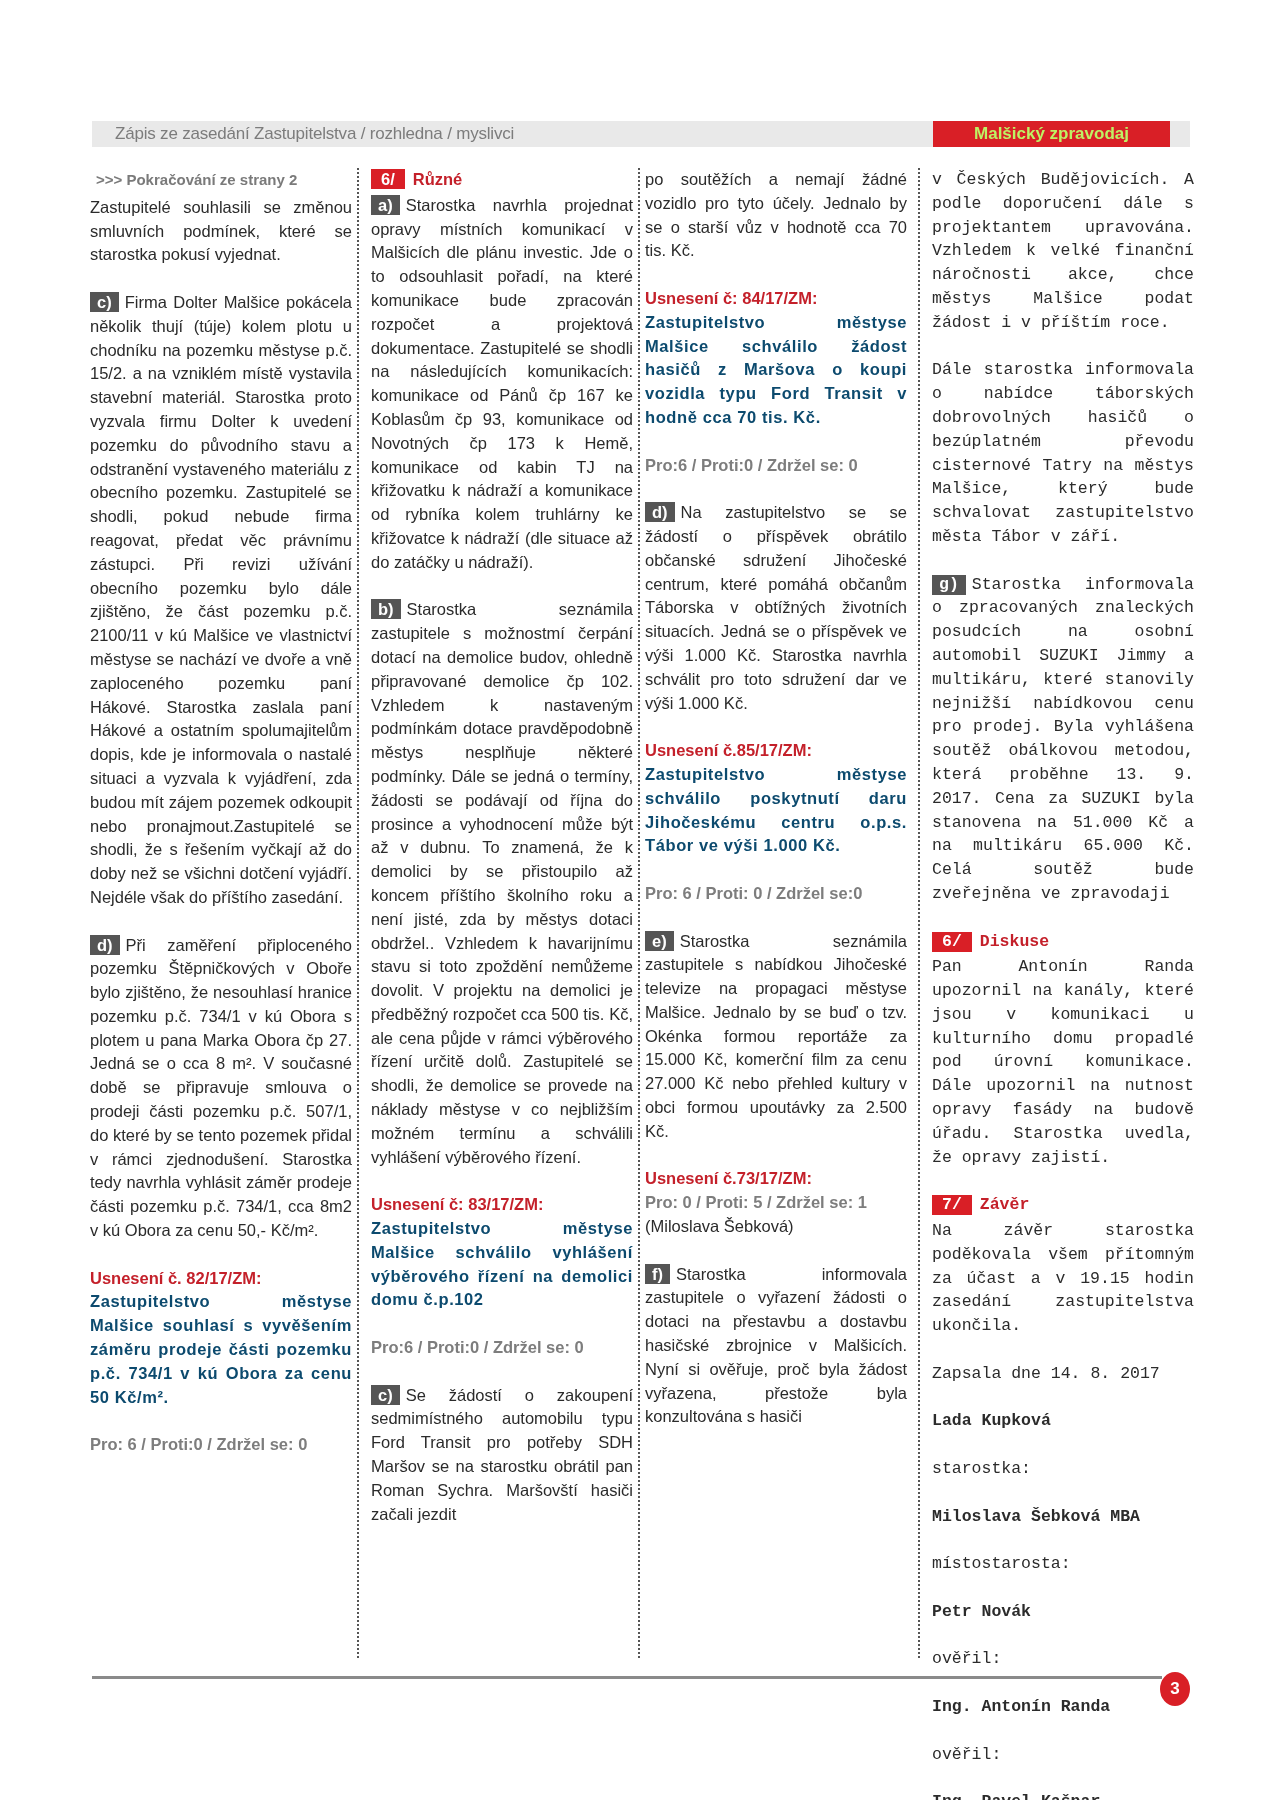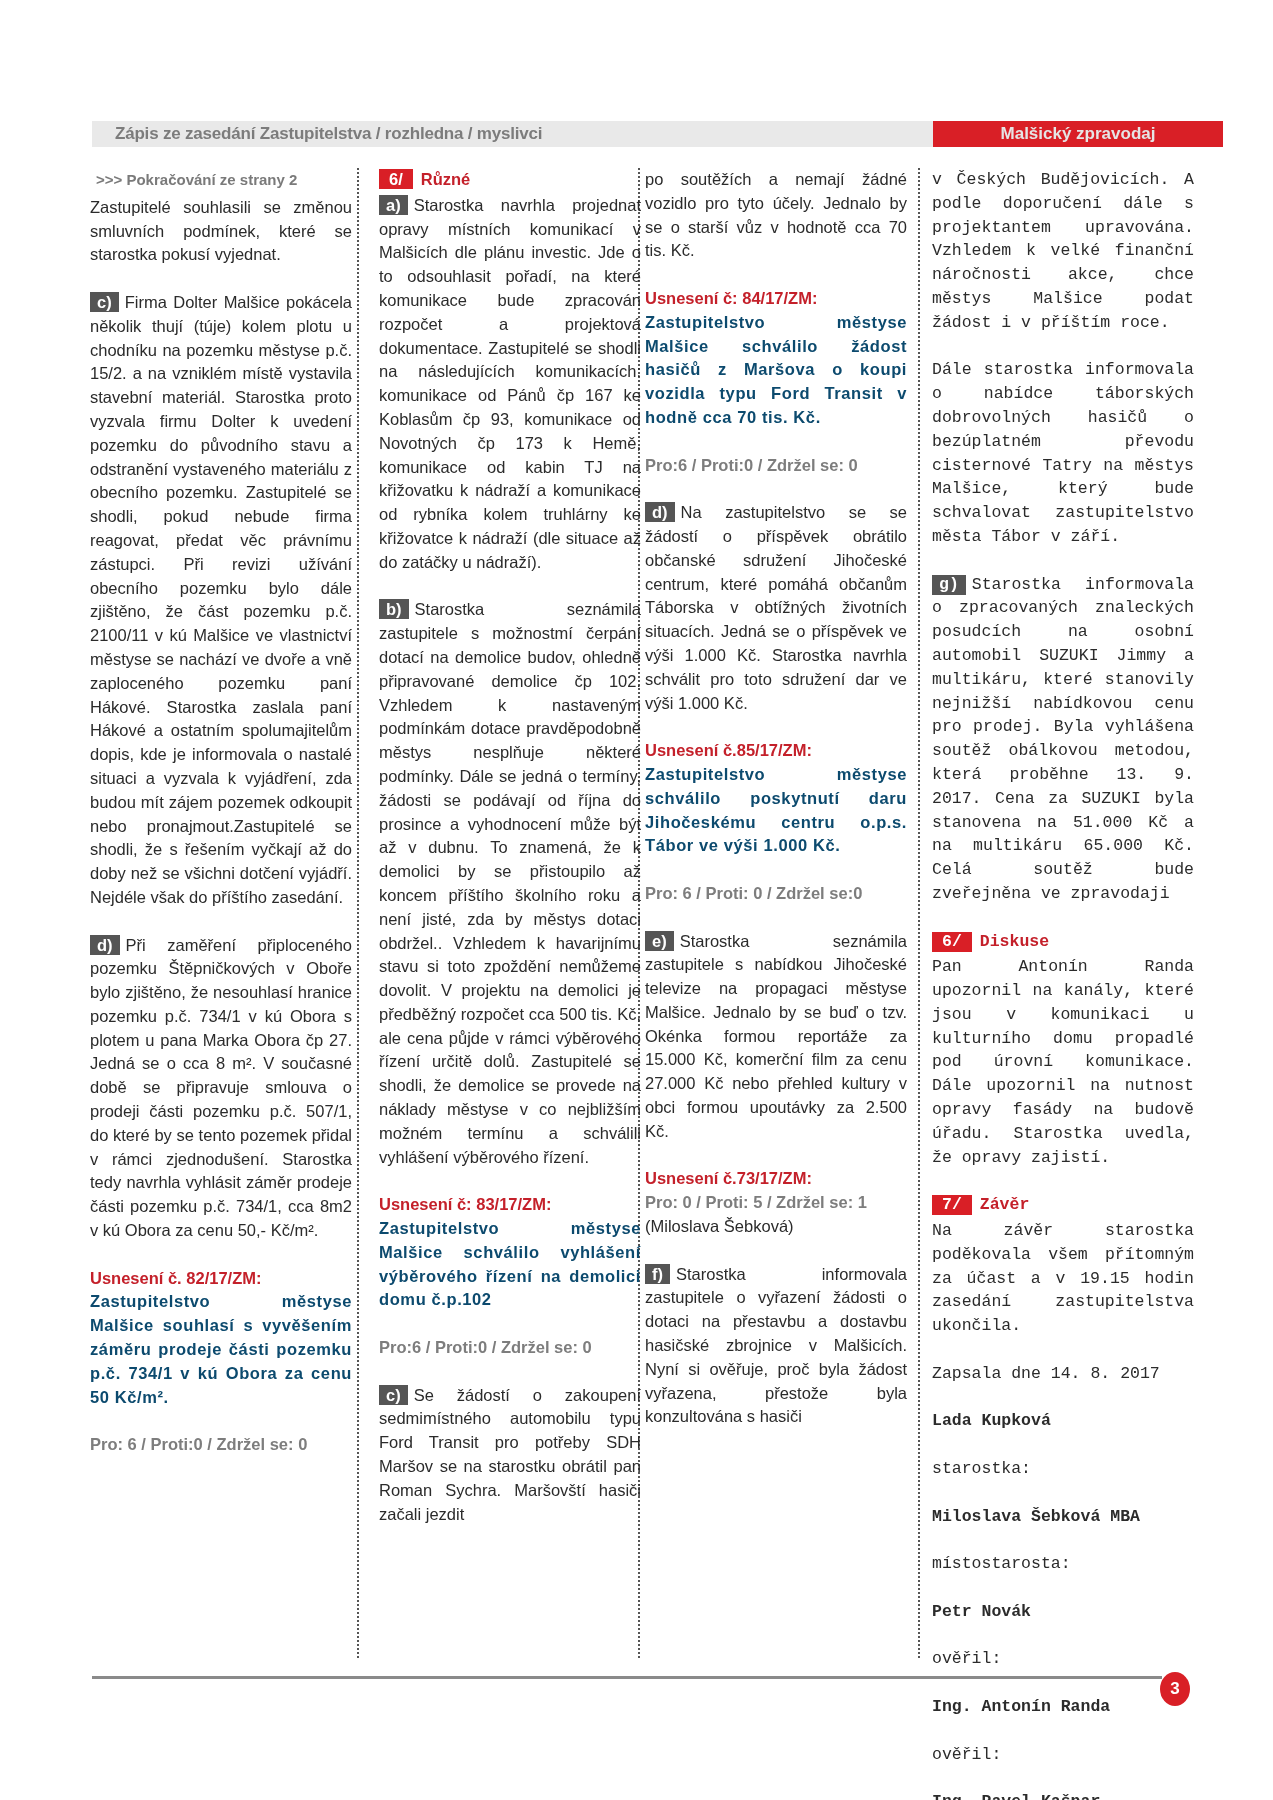--- a/index.html
+++ b/index.html
@@ -1,26 +1,26 @@
 <!DOCTYPE html>
 <html><head>
 <meta charset="utf-8">
 <style>
   html, body { margin:0; padding:0; background:#ffffff; }
   body { width:1273px; height:1800px; position:relative; overflow:hidden;
          font-family:"Liberation Sans", sans-serif; color:#2b2b2b; }
   .header-bar { position:absolute; left:92px; top:121px; width:1098px; height:26px; background:#e9e9e9; }
   .header-title { position:absolute; left:115px; top:121px; height:26px; line-height:26px;
-                  font-size:17px; color:#7c7c7c; font-weight:bold; letter-spacing:-0.2px; }
-  .header-brand { position:absolute; left:933px; top:121px; width:290px; height:26px; background:#d91f26;
-                  color:#e5e5e5; font-size:17px; font-weight:bold; line-height:26px; text-align:center; }
+                  font-size:17px; color:#7c7c7c; font-weight:normal; letter-spacing:-0.2px; }
+  .header-brand { position:absolute; left:933px; top:121px; width:237px; height:26px; background:#d91f26;
+                  color:#bef264; font-size:17px; font-weight:bold; line-height:26px; text-align:center; }
   .col { position:absolute; top:168px; width:262px; font-size:16.5px; line-height:23.8px; text-align:justify; }
   .col p { margin:0 0 23.8px 0; }
   .c1 { left:90px; }
-  .c2 { left:379px; }
+  .c2 { left:371px; }
   .c3 { left:645px; }
   .c4 { left:932px;font-family:Liberation Mono, monospace; }
   .sep { position:absolute; top:168px; height:1490px; border-left:2px dotted #555; width:0; }
   .cont { color:#7a7a7a; font-weight:bold; font-size:15px;margin-left:6px; }
   .tag { display:inline-block; background:#555; color:#fff; font-weight:bold; padding:0 7px; margin-right:6px; line-height:20px; }
   .sec { display:inline-block; background:#d91f26; color:#fff; font-weight:bold; padding:0 10px; margin-right:8px; line-height:20px; }
   .sectitle { color:#c4202a; font-weight:bold; }
   .res-h { color:#c4202a; font-weight:bold; }
   .res-t { letter-spacing:0.6px; font-weight:bold; color:#0c4a6e; }
   .vote { color:#7d7d7d; font-weight:bold; }

